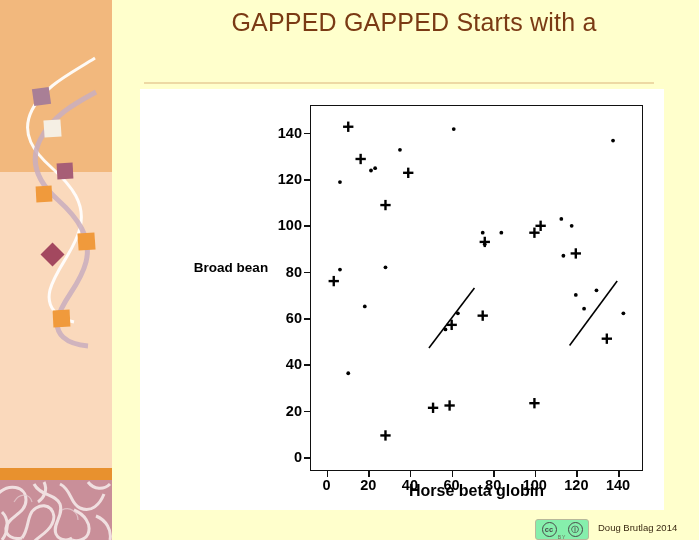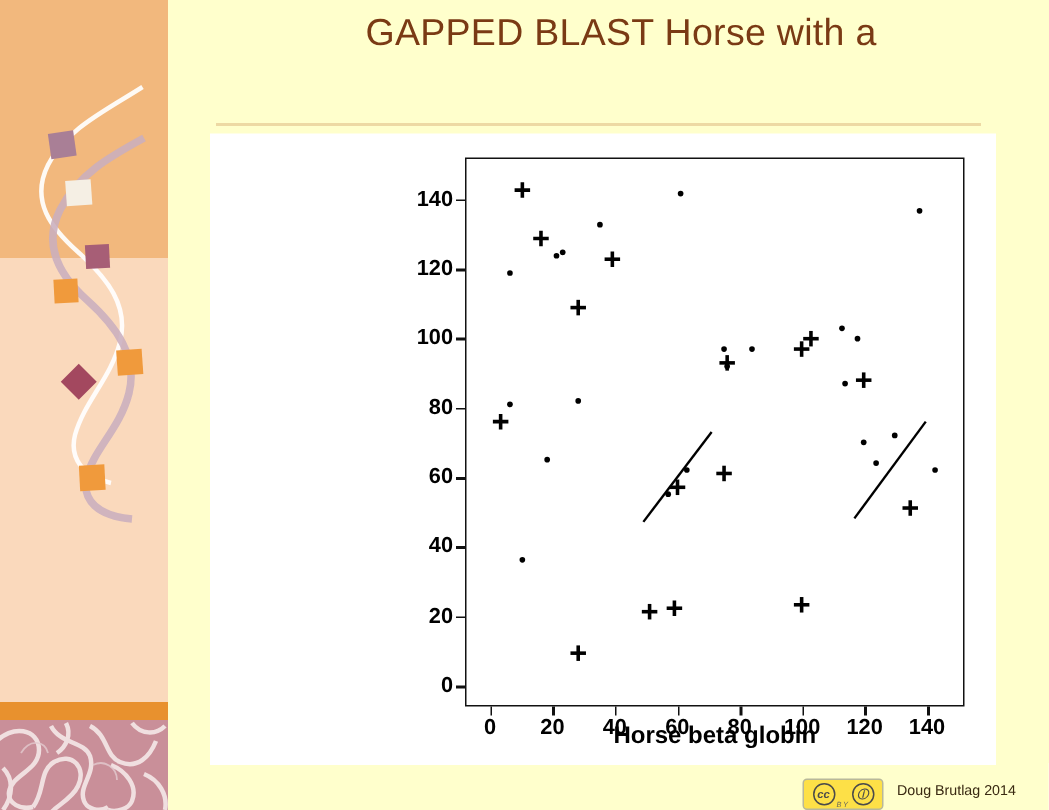--- a/index.html
+++ b/index.html
@@ -151,25 +151,24 @@
 
   
   #cc-badge {
     position: absolute;
     left: 535px;
     top: 519px;
     width: 52px;
     height: 19px;
     border: 1px solid #b8b89a;
     border-radius: 3px;
-    background: #fde047;
+    background: #86efac;
     display: flex;
     align-items: center;
     justify-content: space-around;
-    font-style: italic;
   }
   .cc-circle {
     width: 13px; height: 13px;
     border-radius: 50%;
     border: 1.4px solid #4a4a4a;
     color: #4a4a4a;
     font-size: 7.5px;
     font-weight: bold;
     display: flex;
     align-items: center;
@@ -238,27 +237,28 @@
         <g stroke="#E4CBCF" stroke-width="1.2" fill="none" opacity="0.8">
           <path d="M14 22 C 20 12, 30 14, 32 22"></path>
           <path d="M62 30 C 70 26, 78 32, 78 40"></path>
         </g>
       </svg>
     </div>
 
   </div>
 
   <div id="title-block">
-    <div class="title-line">GAPPED BLAST Horse with a</div>
+    <div class="title-line">GAPPED GAPPED Starts with a</div>
   </div>
   <div id="title-rule"></div>
 
   <div id="figure-panel">
 
     <div class="axis-label-y">
+      <div>Broad bean</div>
     </div>
 
     <div id="plot-frame">
       <svg id="plot-area" viewBox="0 0 333 366" preserveAspectRatio="none">
           <line x1="118.63125000000001" y1="243.2278481012658" x2="164.41875000000002" y2="183" stroke="#000" stroke-width="1.6"></line>
           <line x1="260.15625" y1="240.91139240506328" x2="308.02500000000003" y2="176.0506329113924" stroke="#000" stroke-width="1.6"></line>
           <g>
             <line x1="32.262499999999996" y1="20.848101265822777" x2="42.6625" y2="20.848101265822777" stroke="#000000" stroke-width="2.4"></line>
             <line x1="37.4625" y1="15.648101265822778" x2="37.4625" y2="26.048101265822776" stroke="#000000" stroke-width="2.4"></line>
           </g>

